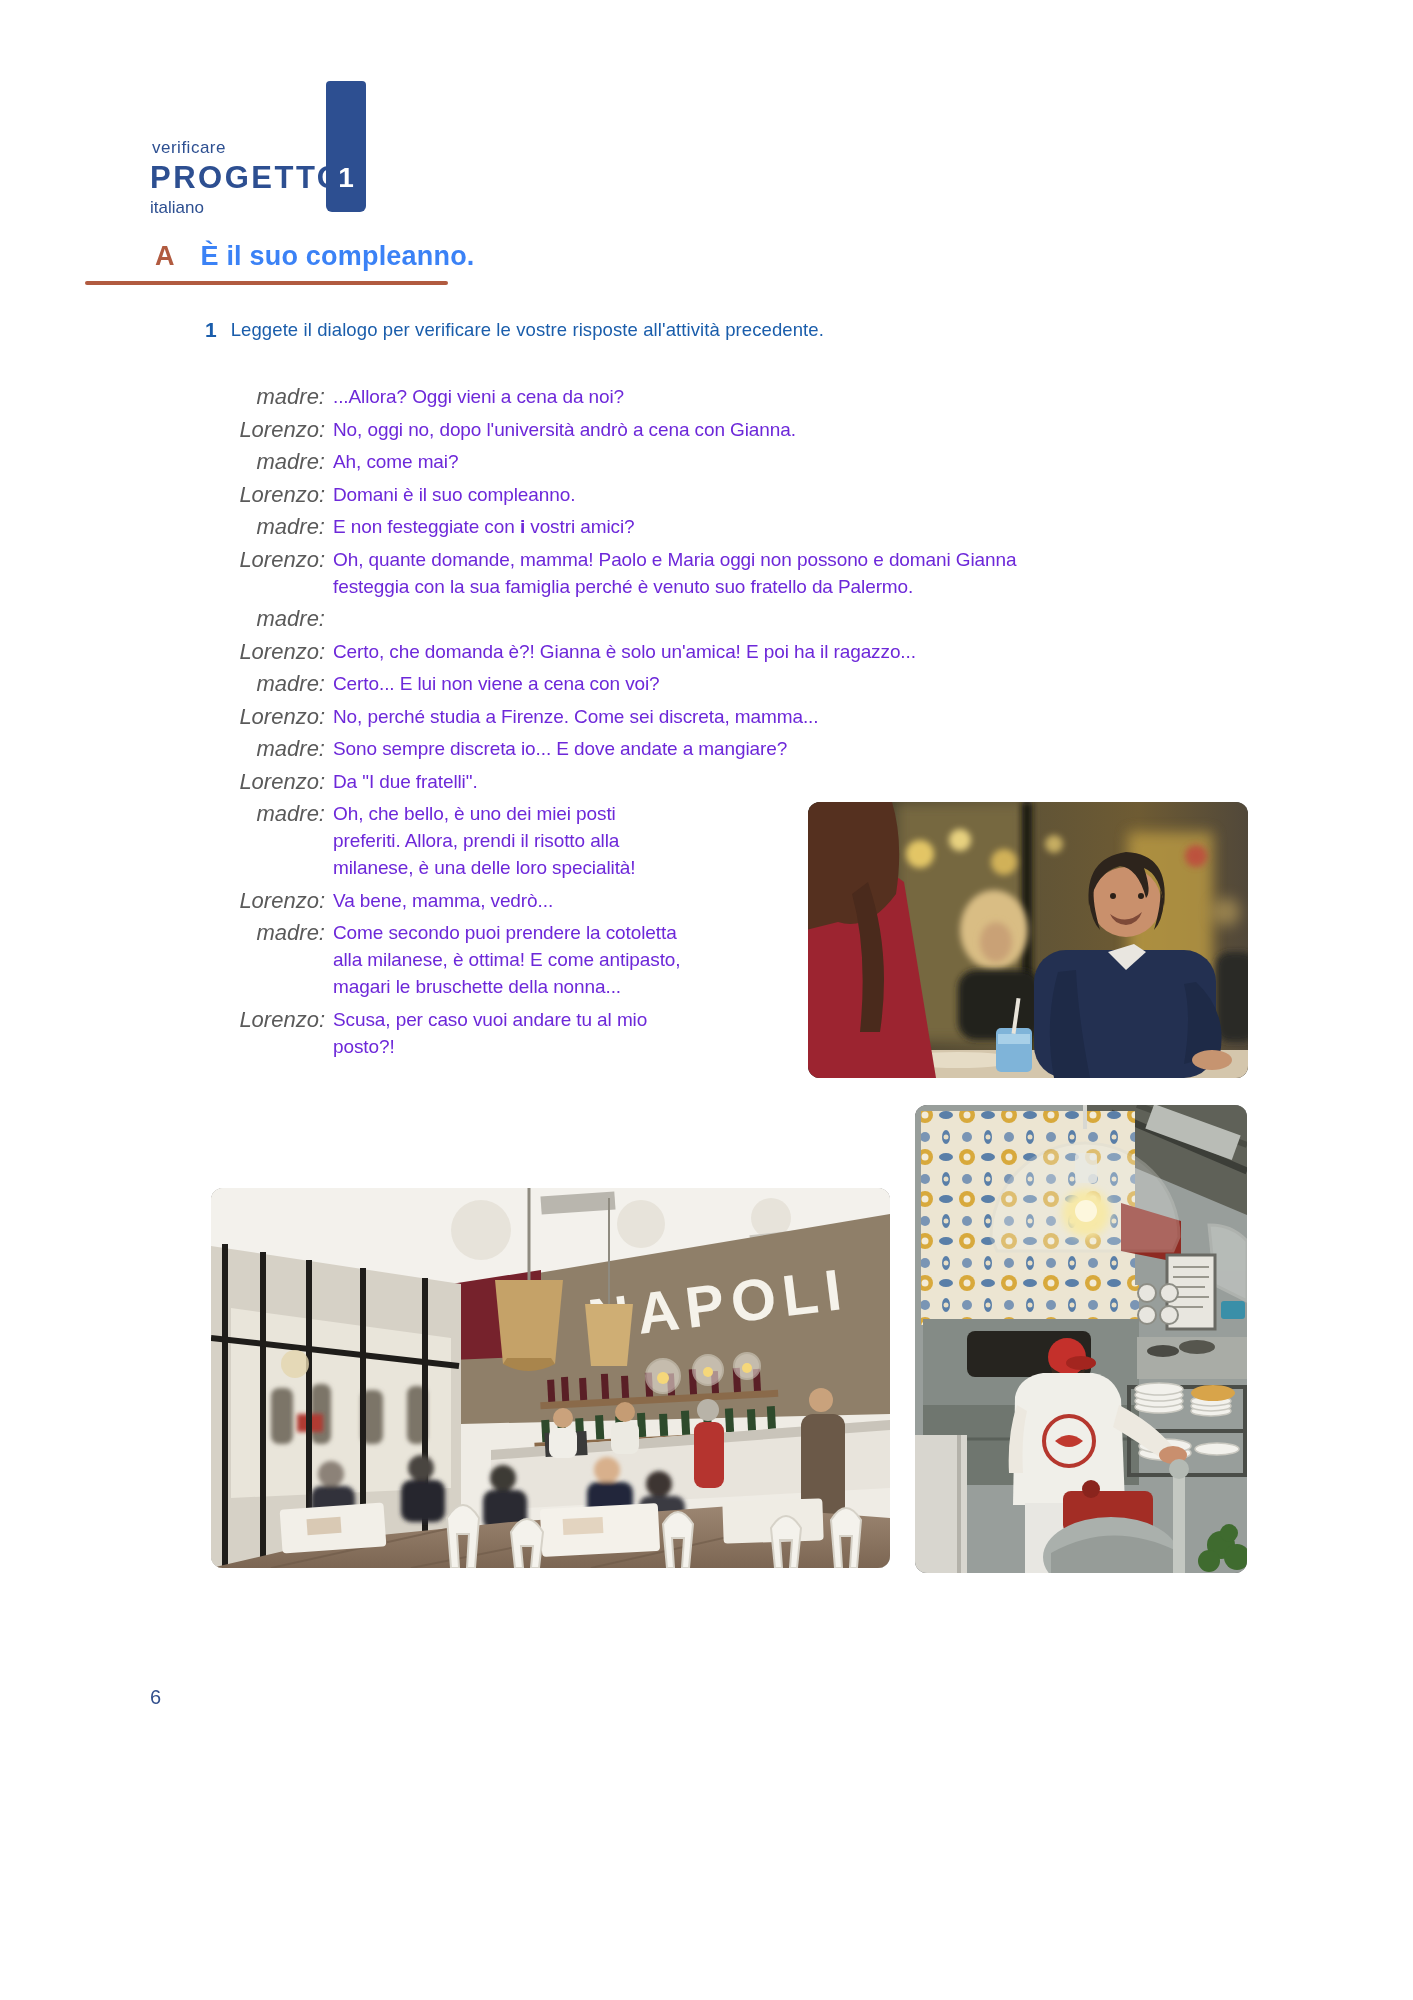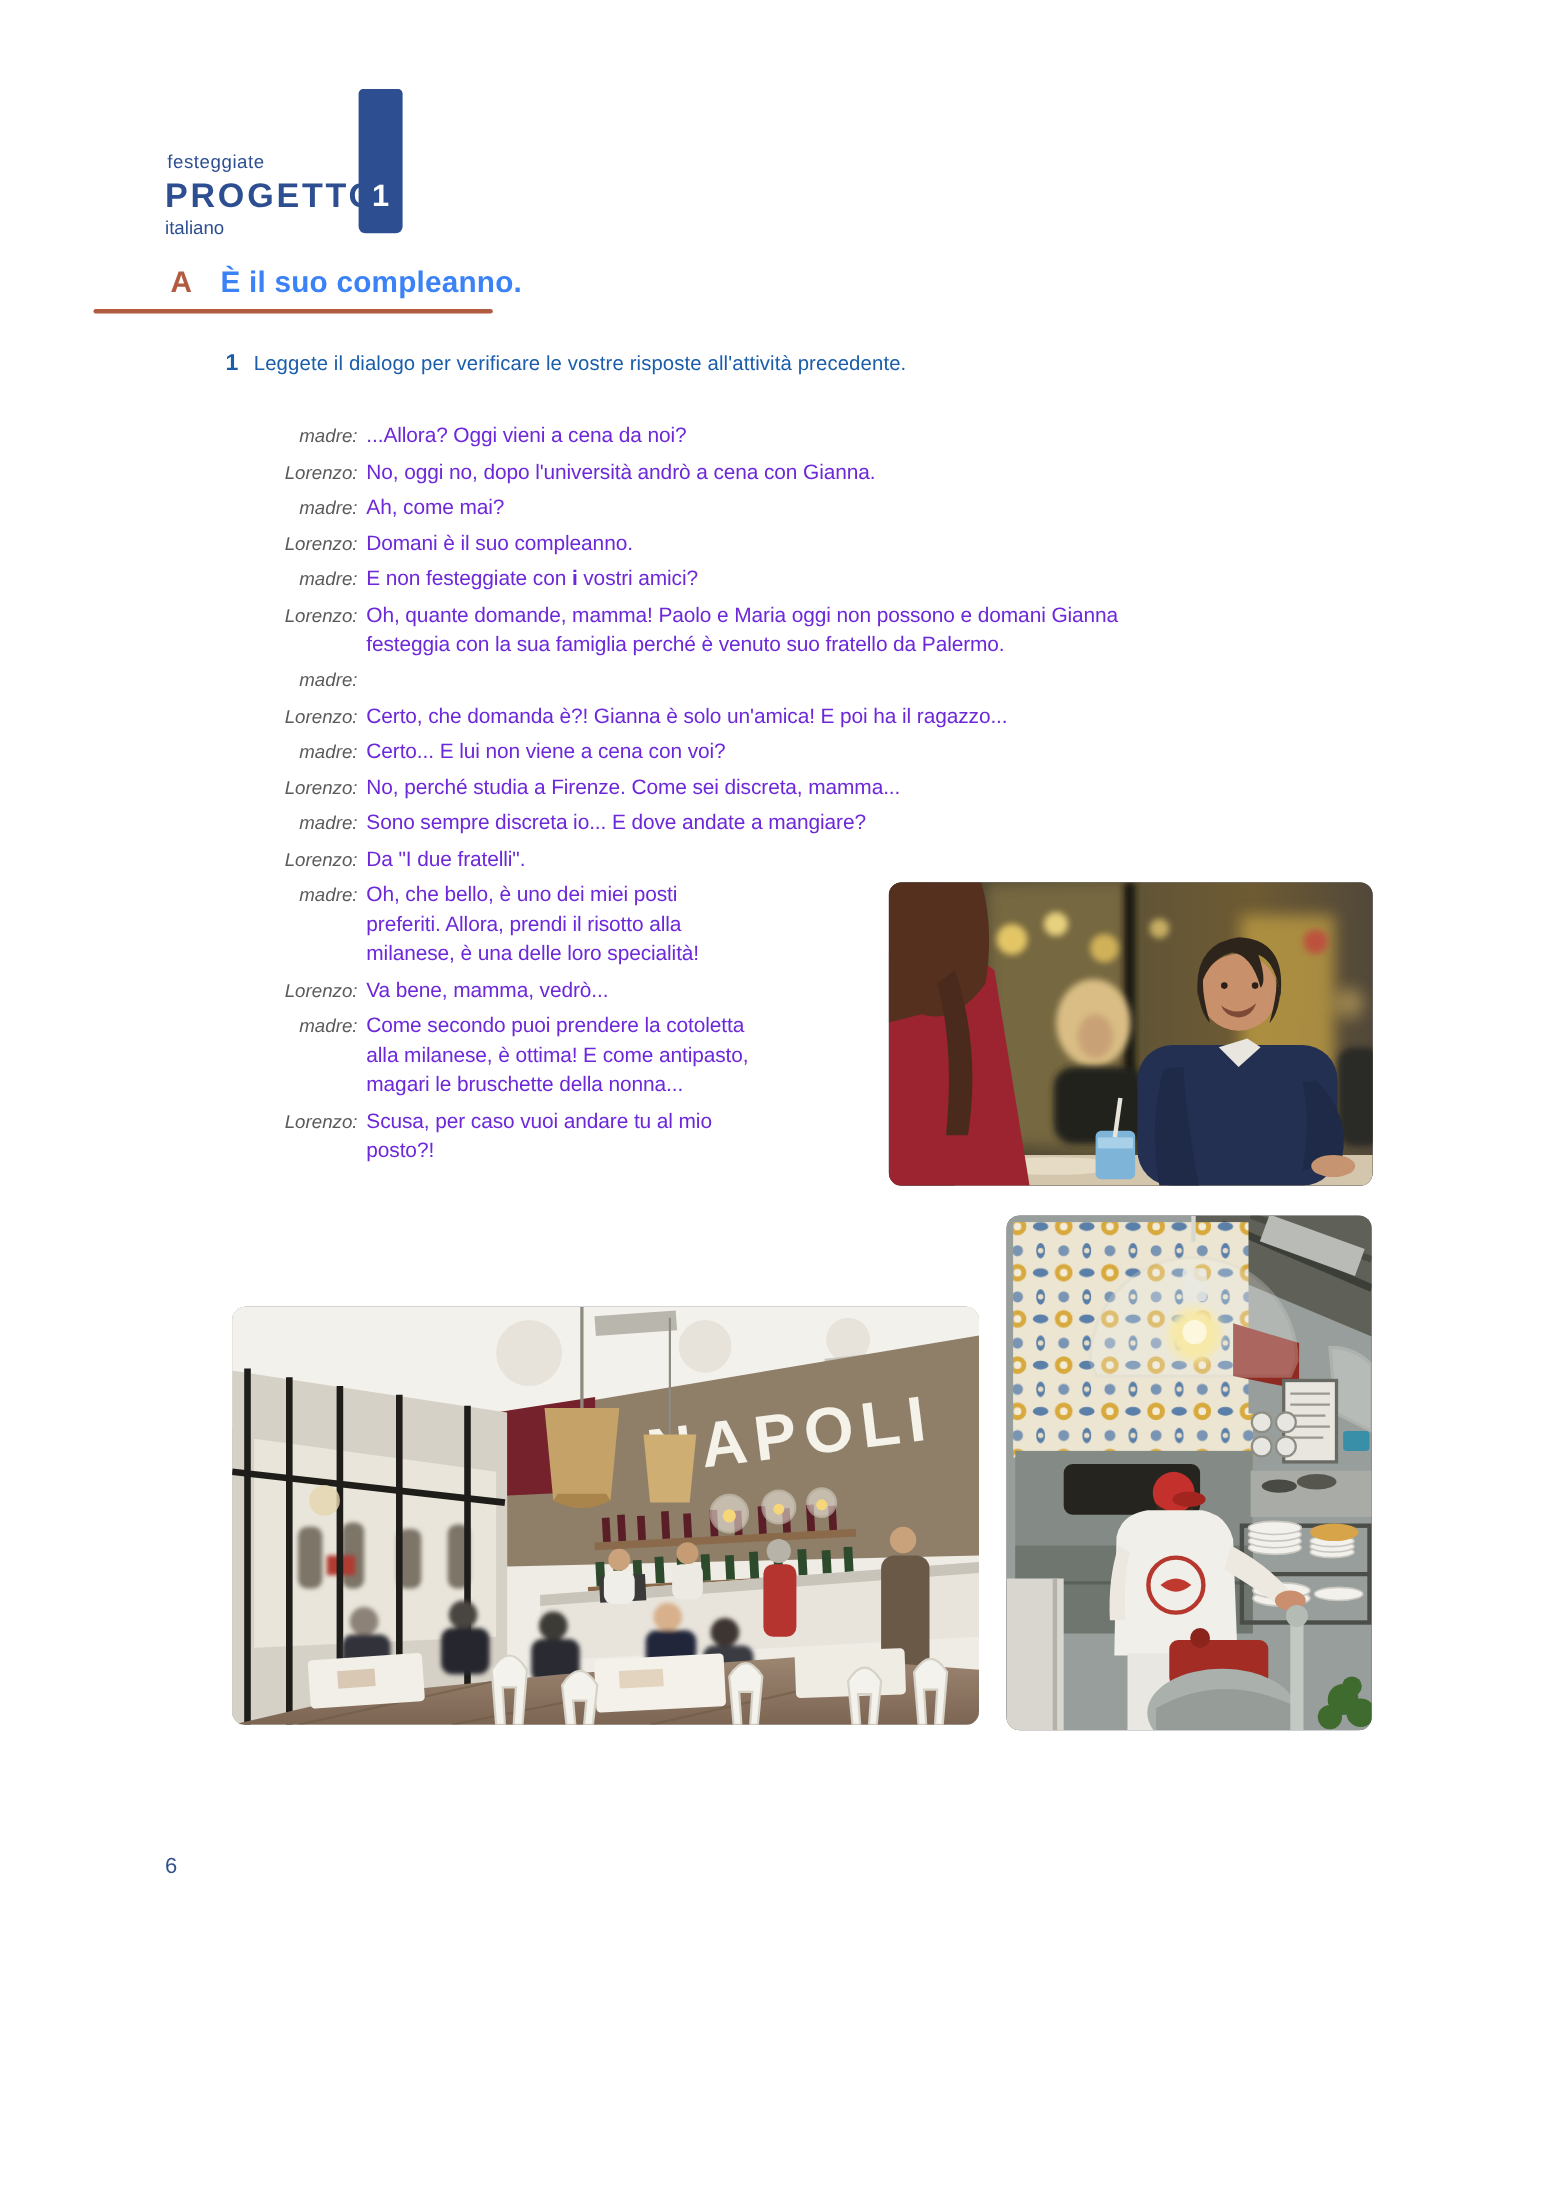--- a/index.html
+++ b/index.html
@@ -28,21 +28,21 @@
   .section-rule{height:4px;background:#b15b40;margin-top:9px;border-radius:2px;}
   
   .exercise{position:absolute;left:205px;top:318px;display:flex;gap:14px;color:#1a5dab;width:860px;}
   .exercise-number{font-size:21px;font-weight:bold;line-height:24px;}
   .exercise-text{font-size:18.5px;font-weight:normal;line-height:24px;letter-spacing:.1px;}
   
   .dialogue{position:absolute;left:230px;top:383px;width:930px;}
   .dialogue-row{display:flex;margin-bottom:5.5px;}
   .dialogue-speaker{
     flex:none;width:95px;text-align:right;font-style:italic;color:#5a5a5a;
-    font-size:17px;line-height:27px;
+    font-size:22px;line-height:27px;
   }
   .dialogue-text{
     margin-left:8px;font-size:19px;line-height:27px;color:#6d28d9;
     white-space:pre-line;letter-spacing:-0.1px;
   }
   .dialogue-text .b{font-weight:bold;}
   .dialogue-text .i{}
   
   .photo{position:absolute;border-radius:12px;overflow:hidden;background:#555;}
   .photo svg{display:block;}
@@ -52,21 +52,21 @@
   
   .page-number{position:absolute;left:150px;top:1686px;font-size:20px;color:#33508d;}
 </style>
 </head>
 <body>
 
 <div class="page">
 
   <div class="logo">
     <div class="logo-text">
-      <div class="logo-line1">festeggiate</div>
+      <div class="logo-line1">verificare</div>
       <div class="logo-line2">PROGETTO</div>
       <div class="logo-line3">italiano</div>
     </div>
   </div>
   <div class="level-badge">
     <span>1</span>
   </div>
 
   <div class="section-header">
     <div class="section-row">

